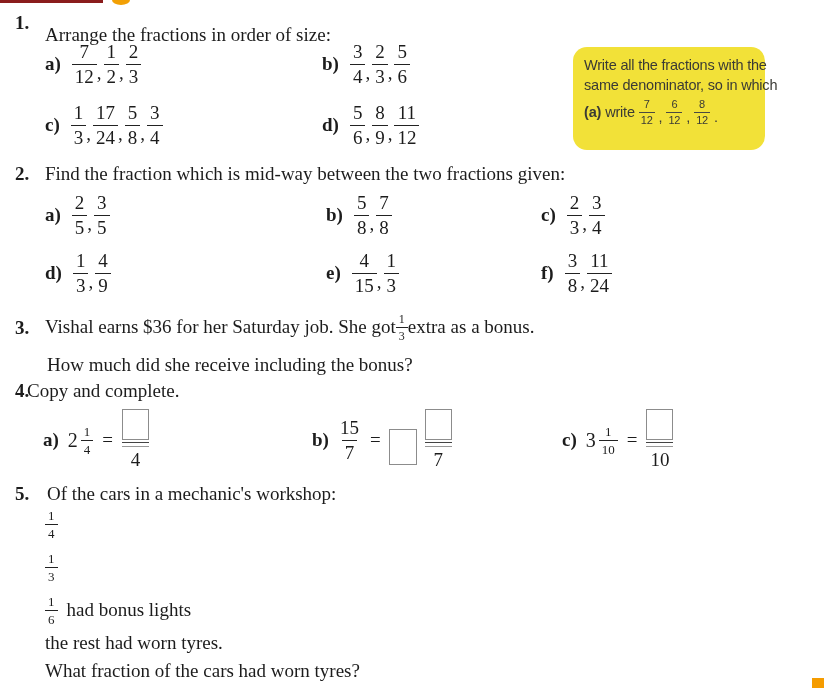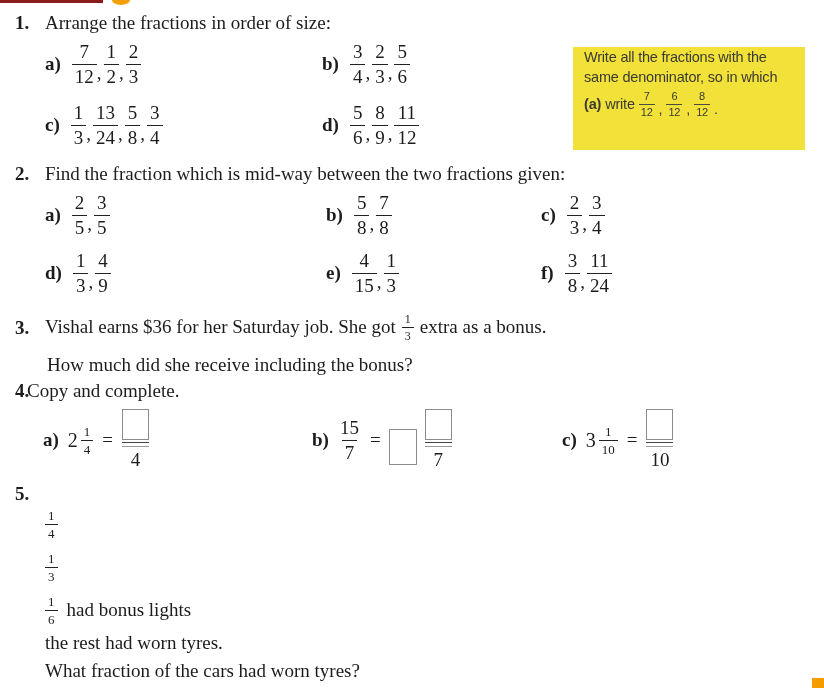--- a/index.html
+++ b/index.html
@@ -20,60 +20,60 @@
 
   .frac { display:inline-flex; flex-direction:column; align-items:center; font-size:19px; line-height:1.05; }
   .frac .n { padding:0 3px 2px; }
   .frac .d { border-top:1.6px solid #222; padding:2px 3px 0; }
   .frac.small { font-size:13px; line-height:1; }
   .frac.small .d { border-top:1.2px solid #222; }
   .frac.tiny { font-size:12px; line-height:1; }
   .frac.tiny .d { border-top:1.1px solid #222; }
   .fsep { font-size:19px; transform:translateY(9px); margin:0 2px 0 0; }
 
-  .qline { position:absolute; display:flex; align-items:center; gap:6px; font-size:19px; white-space:nowrap;font-family:Liberation Serif, serif; }
+  .qline { position:absolute; display:flex; align-items:center; gap:0; font-size:19px; white-space:nowrap;font-family:Liberation Serif, serif; }
 
   .mixed { display:inline-flex; align-items:center; gap:3px; }
   .whole { font-size:20px; }
   .eq { font-size:19px; }
 
   .cbox { width:25px; height:29px; border:1.3px solid #8c8c8c; background:#fff; display:inline-block; }
   .cbox.tall { width:26px; height:34px; margin-top:13px; }
   .bstack { display:inline-flex; flex-direction:column; align-items:center; }
   .bstack .bar { align-self:stretch; height:2.5px; border-top:1.3px solid #444; border-bottom:1px solid #999; margin-top:2px; }
   .bstack .bden { font-size:19px; padding-top:2px; }
 
   .car-item { position:absolute; display:flex; align-items:center; gap:9px; height:36px; font-size:19px; white-space:nowrap; }
 
   .callout {
-    position:absolute; left:573px; top:47px; width:232px; height:103px;
-    background:#F2E138; box-sizing:border-box; padding:0 11px 0;
+    position:absolute; left:573px; top:47px; width:192px; height:103px;
+    background:#F2E138; box-sizing:border-box; padding:8px 11px 0;
     font-family:"Liberation Sans", sans-serif; font-size:14.5px; letter-spacing:-0.2px;
-    color:#3a3a35; line-height:20px; border-radius:0;
+    color:#3a3a35; line-height:20px; border-radius:14px;
   }
   .callout b { font-weight:bold; }
   .cline { white-space:nowrap; }
   .cline3 { display:flex; align-items:center; gap:4px; margin-top:3px; }
   .cfrac { display:inline-flex; flex-direction:column; align-items:center; font-size:11px; line-height:1.15; }
   .cfrac .n { padding:0 2px 1px; }
   .cfrac .d { border-top:1px solid #4a4a42; padding:1px 2px 0; }
   .csep { transform:translateY(5px); }
 
   .corner { position:absolute; left:812px; top:678px; width:12px; height:10px; background:#F59C00; }
 </style>
 </head>
 <body>
 
 <div class="page">
 
   <div class="hfrag-red"></div>
   <div class="hfrag-ball"></div>
 
   <span class="qnum" style="top:12px">1.</span>
-  <span class="qtext" style="left:45px;top:12px">Arrange the fractions in order of size:</span>
+  <span class="qtext" style="left:45px;top:24px">Arrange the fractions in order of size:</span>
 
   <div class="part" style="left:45px;top:39px">
     <span class="plabel">a)</span>
     <span class="fgroup">
       <span class="frac">
           <span class="n">7</span>
           <span class="d">12</span>
         </span>
       <span class="fsep">,</span>
       <span class="frac">
@@ -110,21 +110,21 @@
 
   <div class="part" style="left:45px;top:100px">
     <span class="plabel">c)</span>
     <span class="fgroup">
       <span class="frac">
           <span class="n">1</span>
           <span class="d">3</span>
         </span>
       <span class="fsep">,</span>
       <span class="frac">
-          <span class="n">13</span>
+          <span class="n">17</span>
           <span class="d">24</span>
         </span>
       <span class="fsep">,</span>
       <span class="frac">
           <span class="n">5</span>
           <span class="d">8</span>
         </span>
       <span class="fsep">,</span>
       <span class="frac">
           <span class="n">3</span>
@@ -327,20 +327,21 @@
     </span>
     <span class="eq">=</span>
     <span class="bstack">
       <span class="cbox"></span>
       <span class="bar"></span>
       <span class="bden">10</span>
     </span>
   </div>
 
   <span class="qnum" style="top:483px">5.</span>
+  <span class="qtext" style="left:47px;top:483px">Of the cars in a mechanic's workshop:</span>
 
   <div class="car-item" style="left:45px;top:506px">
     <span class="frac small">
         <span class="n">1</span>
         <span class="d">4</span>
       </span>
   </div>
   <div class="car-item" style="left:45px;top:549px">
     <span class="frac small">
         <span class="n">1</span>

